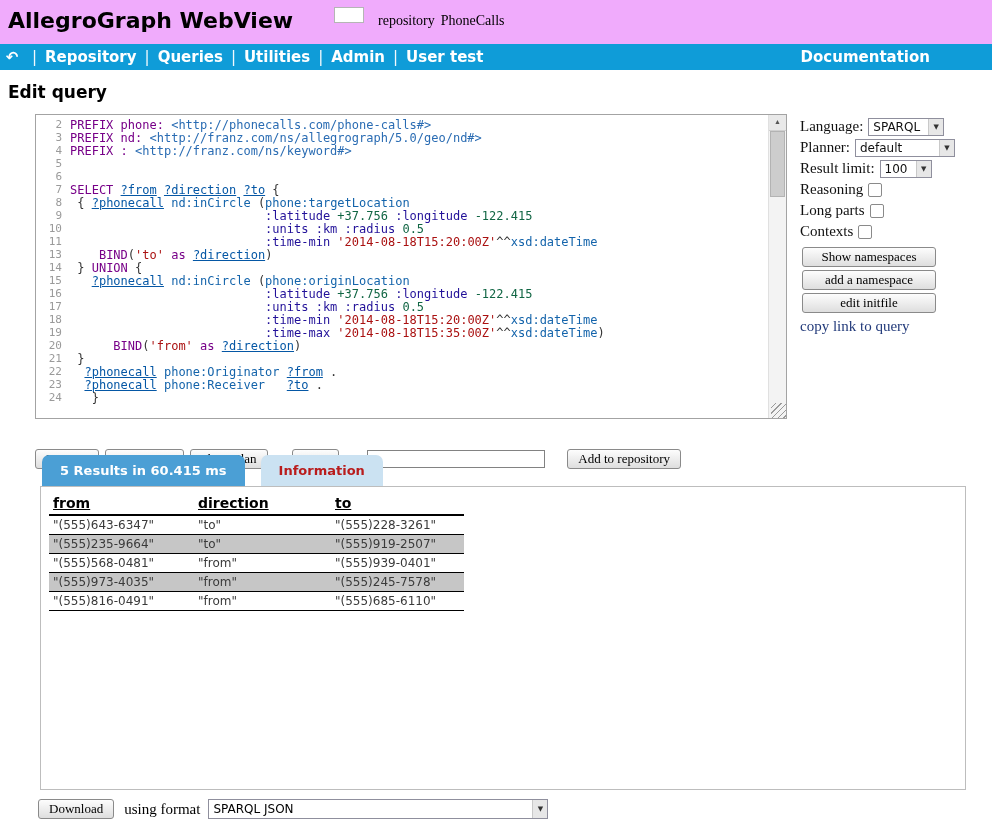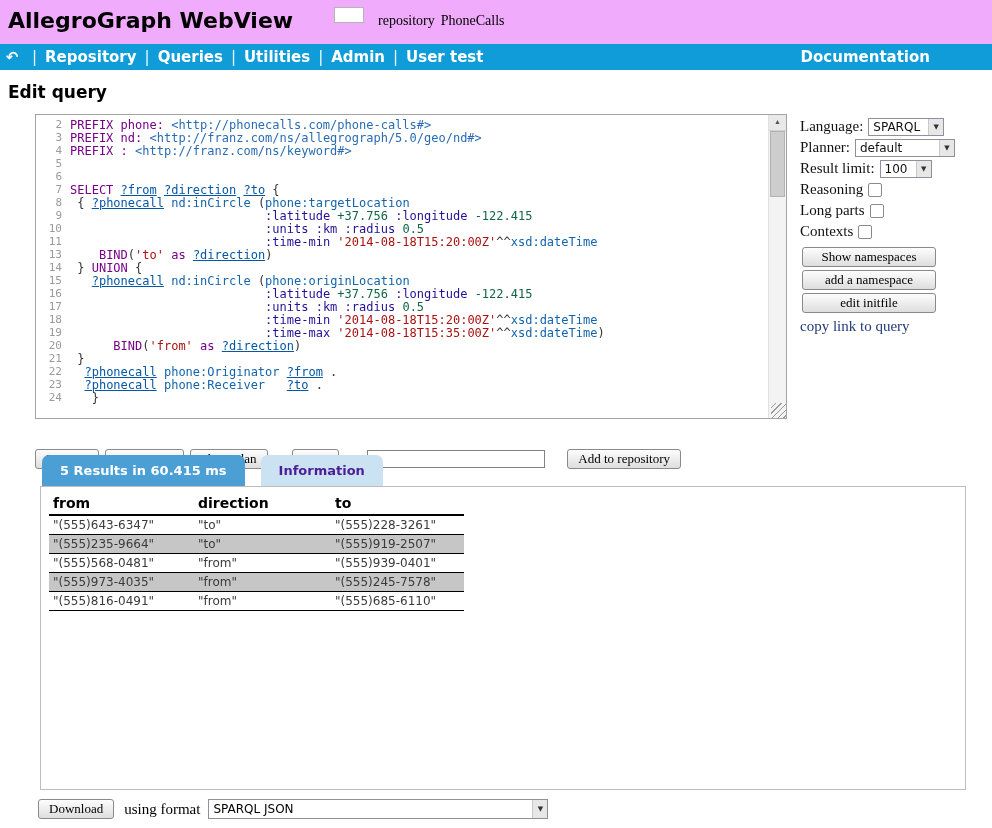--- a/index.html
+++ b/index.html
@@ -65,24 +65,24 @@
   .sel-arrow{width:14px;align-self:stretch;display:flex;align-items:center;justify-content:center;font-size:7px;color:#333;background:#e7e7e7;border-left:1px solid #c9c9c9;}
   .sel-lang{width:76px;}
   .sel-planner{width:100px;}
   .sel-limit{width:52px;}
   .sel-format{width:340px;height:20px;}
 
   
   .tabs{position:absolute;top:455px;left:42px;display:flex;gap:16px;height:31px;z-index:2;}
   .tab{border-radius:7px 7px 0 0;font:bold 13px "DejaVu Sans","Liberation Sans",sans-serif;padding:0 18px;display:flex;align-items:center;cursor:pointer;}
   .tab.active{background:#4b9fd5;color:#fff;}
-  .tab.inactive{background:#cbe2f2;color:#4c1d95;text-align:center;}
+  .tab.inactive{background:#cbe2f2;color:#b91c1c;text-align:center;}
   .panel{position:absolute;top:486px;left:40px;width:926px;height:304px;border:1px solid #bdbdbd;background:#fff;box-sizing:border-box;z-index:1;}
   .results{margin:6px 0 0 8px;border-collapse:collapse;font:12px "DejaVu Sans","Liberation Sans",sans-serif;color:#3a3a3a;table-layout:fixed;}
-  .results th{font:bold 14px "DejaVu Sans","Liberation Sans",sans-serif;color:#000;text-align:left;padding:2px 4px 3px;border-bottom:2px solid #000;}
+  .results th{font:bold 14px "DejaVu Sans","Liberation Sans",sans-serif;color:#000;text-align:left;padding:2px 4px 3px;border-bottom:2px solid #000;text-decoration:underline;}
   .results td{padding:2px 4px;border-bottom:1px solid #000;overflow:hidden;white-space:nowrap;}
   .results tbody tr:nth-child(even) td{background:#c6c6c6;}
 
   
   .footer{position:absolute;top:799px;left:38px;display:flex;align-items:center;font:15px "Liberation Serif",serif;}
   .footer .using{margin:0 8px 0 10px;}
 </style>
 </head>
 <body>
 

